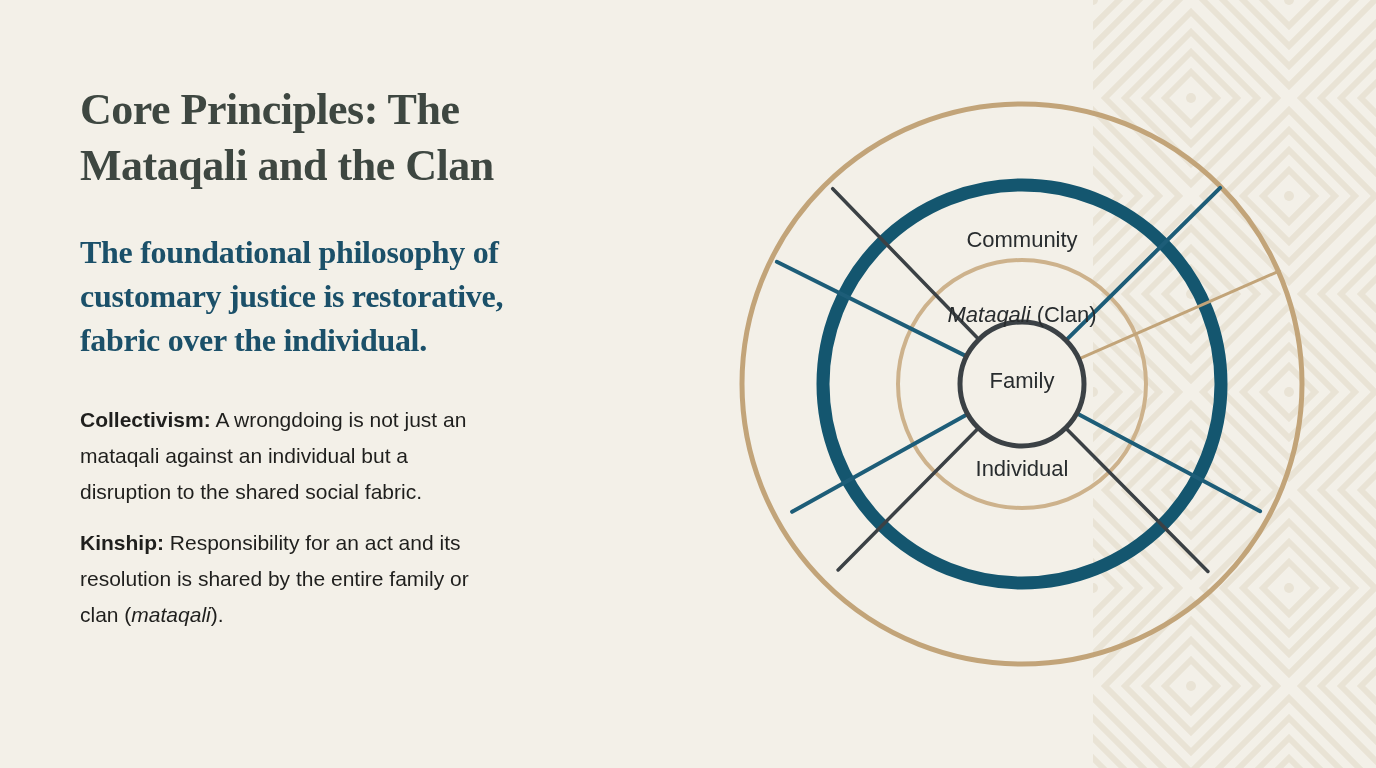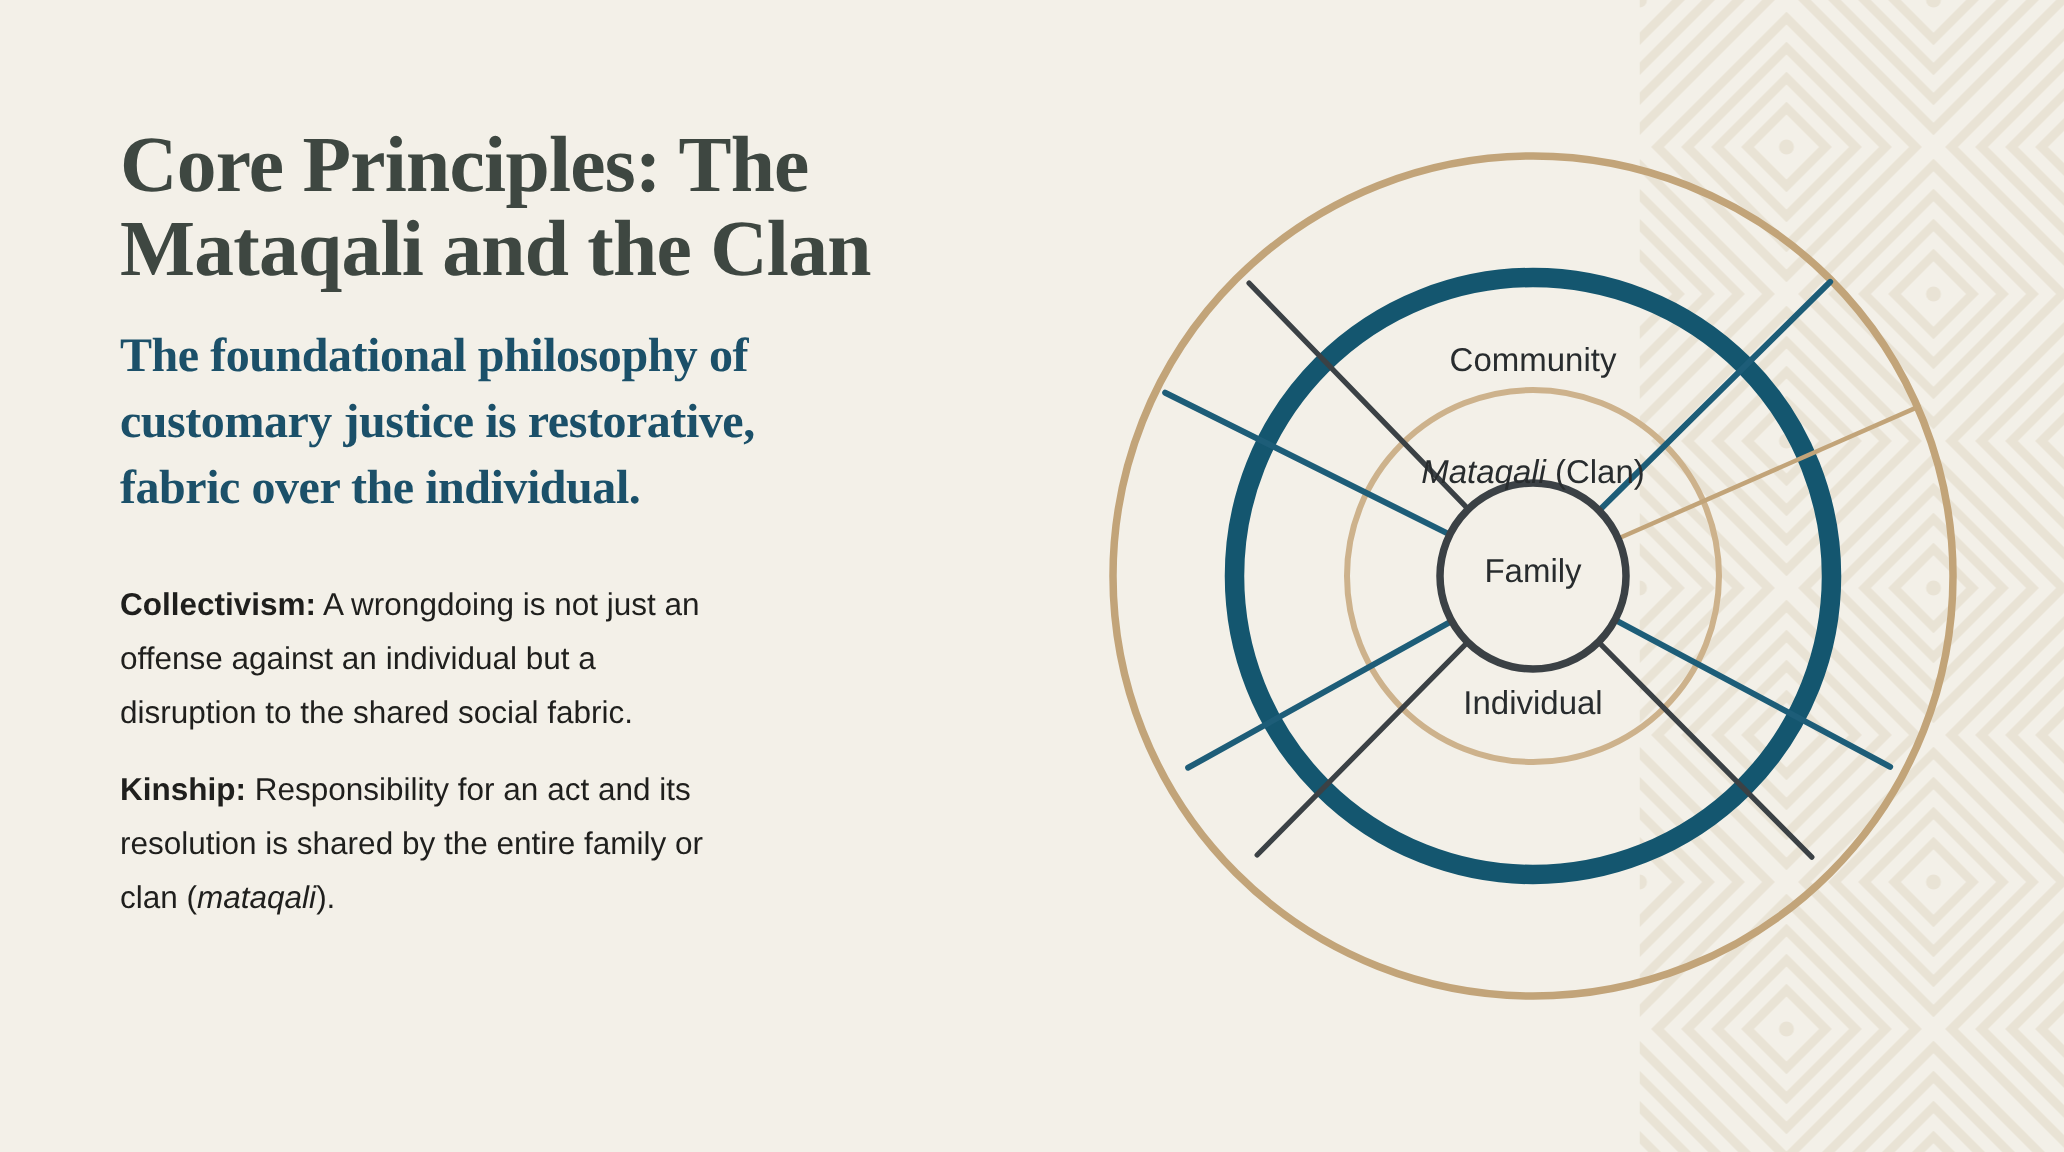--- a/index.html
+++ b/index.html
@@ -5,24 +5,24 @@
   html,body{margin:0;padding:0;}
   body{width:1376px;height:768px;overflow:hidden;font-family:"Liberation Sans",sans-serif;}
   .slide{position:relative;width:1376px;height:768px;background:var(--background);overflow:hidden;}
 
   
   .pattern-strip{position:absolute;top:0;right:0;z-index:0;}
   .pattern-ink{stroke:var(--pattern);color:var(--pattern);stroke-width:6;fill:none;}
 
   
   .textcol{position:absolute;left:80px;top:82px;width:628px;z-index:2;}
-  .title{font-family:"Liberation Serif",serif;font-weight:700;font-size:53px;line-height:56px;
+  .title{font-family:"Liberation Serif",serif;font-weight:700;font-size:44px;line-height:56px;
          letter-spacing:-0.5px;color:var(--title_text);}
   .title div{white-space:nowrap;}
-  .lead{margin-top:20px;font-family:"Liberation Serif",serif;font-weight:700;font-size:32px;
+  .lead{margin-top:36px;font-family:"Liberation Serif",serif;font-weight:700;font-size:32px;
         line-height:44px;letter-spacing:-0.3px;color:var(--lead_text);}
   .lead div{white-space:nowrap;}
   .point{margin:40px 0 0 0;font-size:21px;line-height:36px;color:var(--body_text);white-space:nowrap;}
   .point + .point{margin-top:15px;}
   .point .term{font-weight:700;}
   .it{font-style:italic;}
 
   
   .diagram{position:absolute;left:722px;top:84px;z-index:1;}
   .ring-outer{stroke:var(--tan);stroke-width:5;fill:none;}
@@ -67,21 +67,21 @@
     </div>
 
     <div class="lead">
       <div>The foundational philosophy of</div>
       <div>customary justice is restorative,</div>
       <div>fabric over the individual.</div>
     </div>
 
     <p class="point">
       <span class="term">Collectivism:</span><span> A wrongdoing is not just an</span><br>
-      <span>offense against an individual but a</span><br>
+      <span>mataqali against an individual but a</span><br>
       <span>disruption to the shared social fabric.</span>
     </p>
 
     <p class="point">
       <span class="term">Kinship:</span><span> Responsibility for an act and its</span><br>
       <span>resolution is shared by the entire family or</span><br>
       <span>clan (</span><span class="it">mataqali</span><span>).</span>
     </p>
   </div>
 

